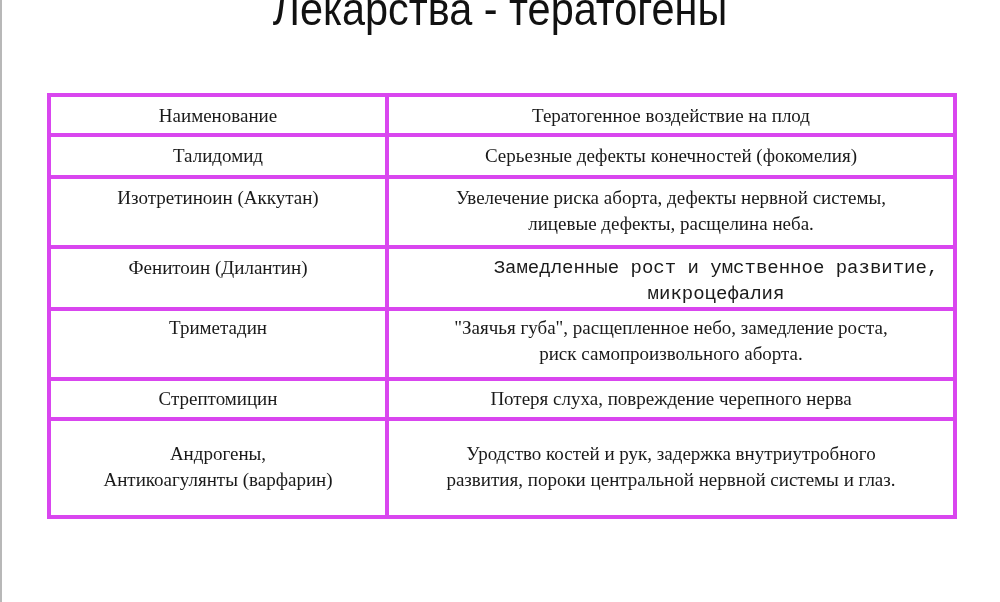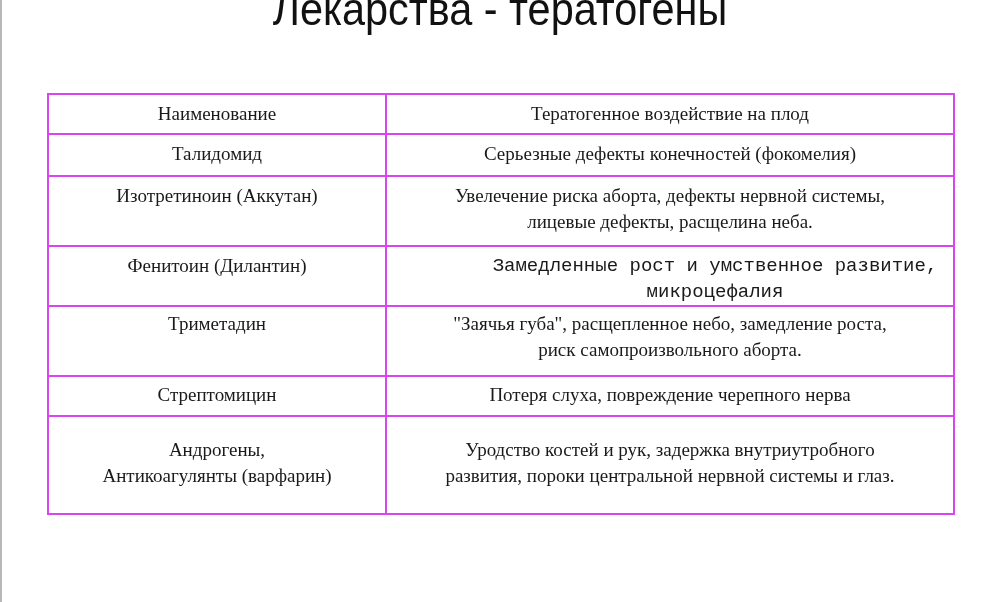--- a/index.html
+++ b/index.html
@@ -23,21 +23,21 @@
       letter-spacing: 0px;
     }
     table.drugs {
       position: absolute; left: 47px; top: 93px;
       width: 906px;
       border-collapse: collapse;
       table-layout: fixed;
       font-size: 19px;
     }
     table.drugs td {
-      border: 2px solid #d946ef;
+      border: 4px solid #d946ef;
       text-align: center;
       vertical-align: top;
       padding: 0 6px;
       line-height: 26px;
     }
     col.c1 { width: 338px; }
     col.c2 { width: 568px; }
     tr.r0 td { height: 40px; padding-top: 6px; box-sizing: border-box; }
     tr.r1 td { height: 42px; padding-top: 6px; box-sizing: border-box; }
     tr.r2 td { height: 70px; padding-top: 6px; box-sizing: border-box; }

